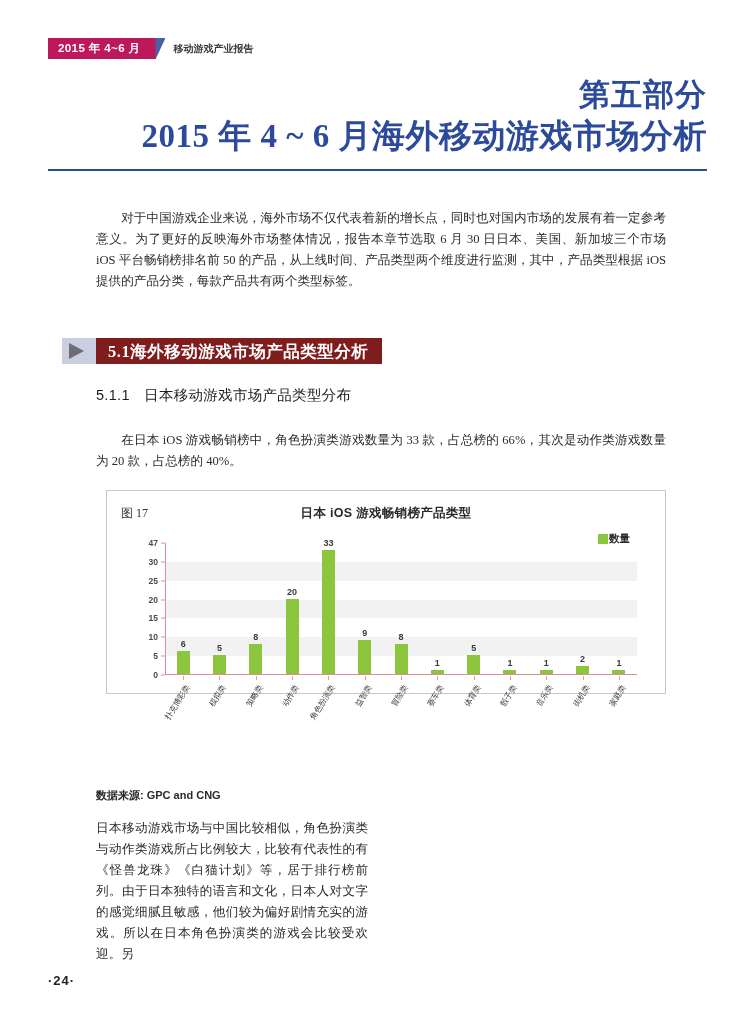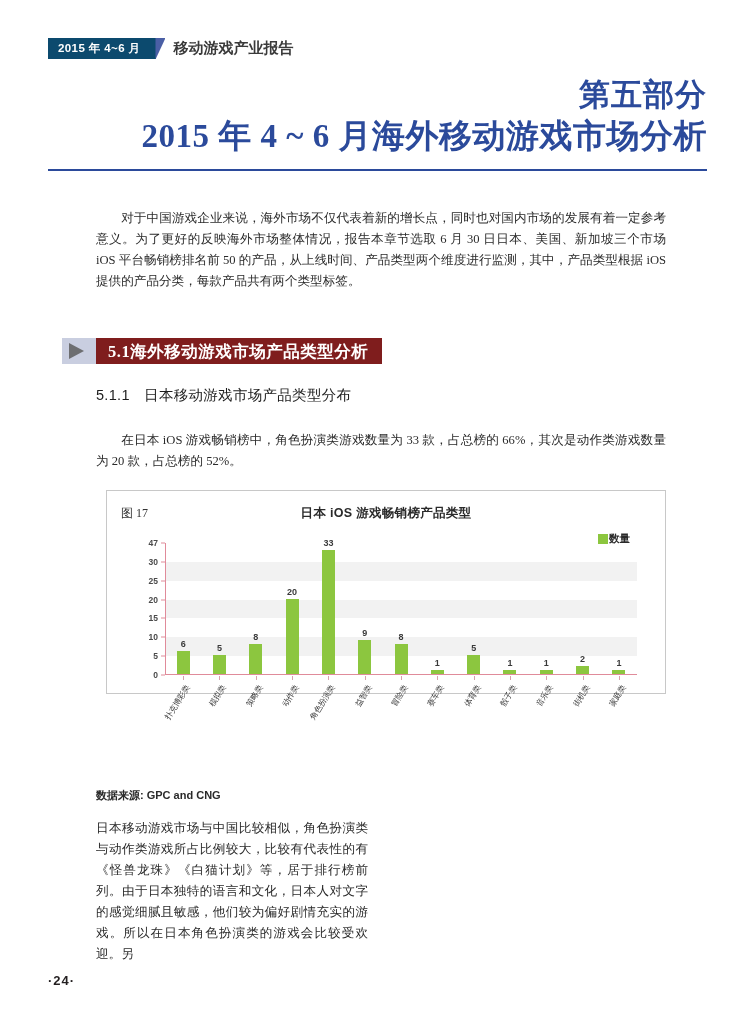--- a/index.html
+++ b/index.html
@@ -12,38 +12,38 @@
     position: relative;
     overflow: hidden;
   }
 
   
   .page-header {
     position: absolute; top: 38px; left: 48px;
     display: flex; align-items: center; gap: 11px;
   }
   .hdr-tag {
-    background: #0c4a6e;
+    background: #be185d;
     color: #ffffff;
     font-family: "Liberation Sans", sans-serif;
     font-weight: bold;
     font-size: 11.5px;
     letter-spacing: .4px;
     padding: 3px 16px 4px 10px;
     position: relative;
     line-height: 1.25;
   }
   .hdr-tag::after {
     content:""; position:absolute; right:-9px; top:0; bottom:0; width:10px;
     background:#4a5fa5;
     clip-path: polygon(0 0, 100% 0, 0 100%);
   }
   .hdr-sub {
     font-family: "Liberation Sans", sans-serif;
-    font-size: 15px;
+    font-size: 10px;
     font-weight: bold;
     color: #3a3a3a;
     margin-left: 6px;
   }
 
   
   .chapter {
     position: absolute; top: 78px; right: 48px; left: 48px;
     text-align: right;
   }
@@ -280,21 +280,21 @@
 <div class="sec-banner">
   <div class="sec-arrow"></div>
   <div class="sec-bar">5.1海外移动游戏市场产品类型分析</div>
 </div>
 
 <div class="subsec">
   <span class="num">5.1.1</span>
   <span>日本移动游戏市场产品类型分布</span>
 </div>
 
-<div class="para para-2">在日本 iOS 游戏畅销榜中，角色扮演类游戏数量为 33 款，占总榜的 66%，其次是动作类游戏数量为 20 款，占总榜的 52%。</div>
+<div class="para para-2">在日本 iOS 游戏畅销榜中，角色扮演类游戏数量为 33 款，占总榜的 66%，其次是动作类游戏数量为 20 款，占总榜的 40%。</div>
 
 <div class="chart-box">
   <div class="fig-label">图 17</div>
   <div class="chart-title">日本 iOS 游戏畅销榜产品类型</div>
 
   <div class="legend">
     <span class="swatch"></span>
     <span>数量</span>
   </div>
 

